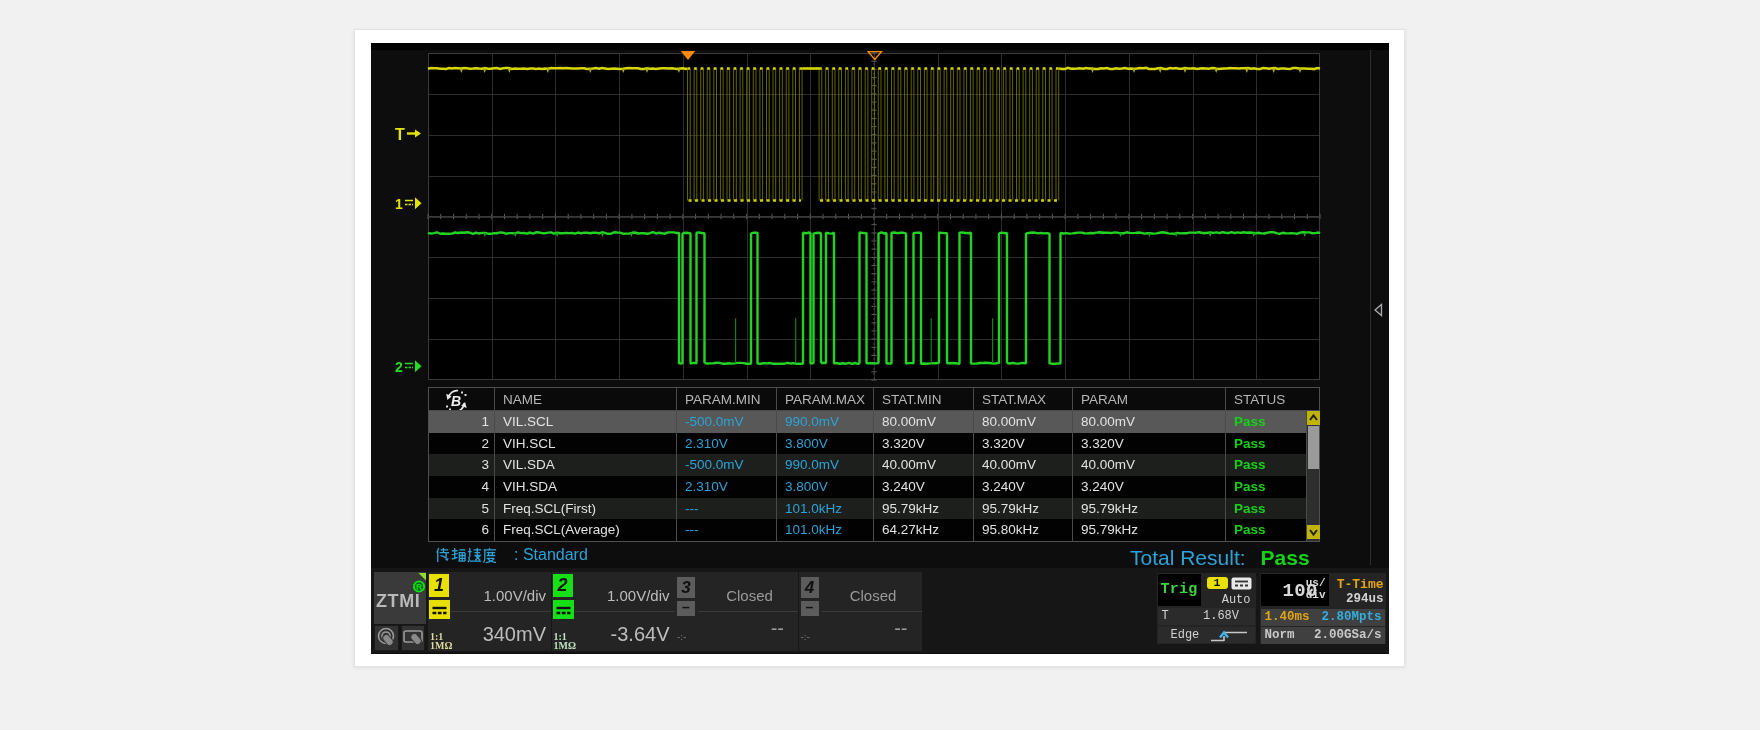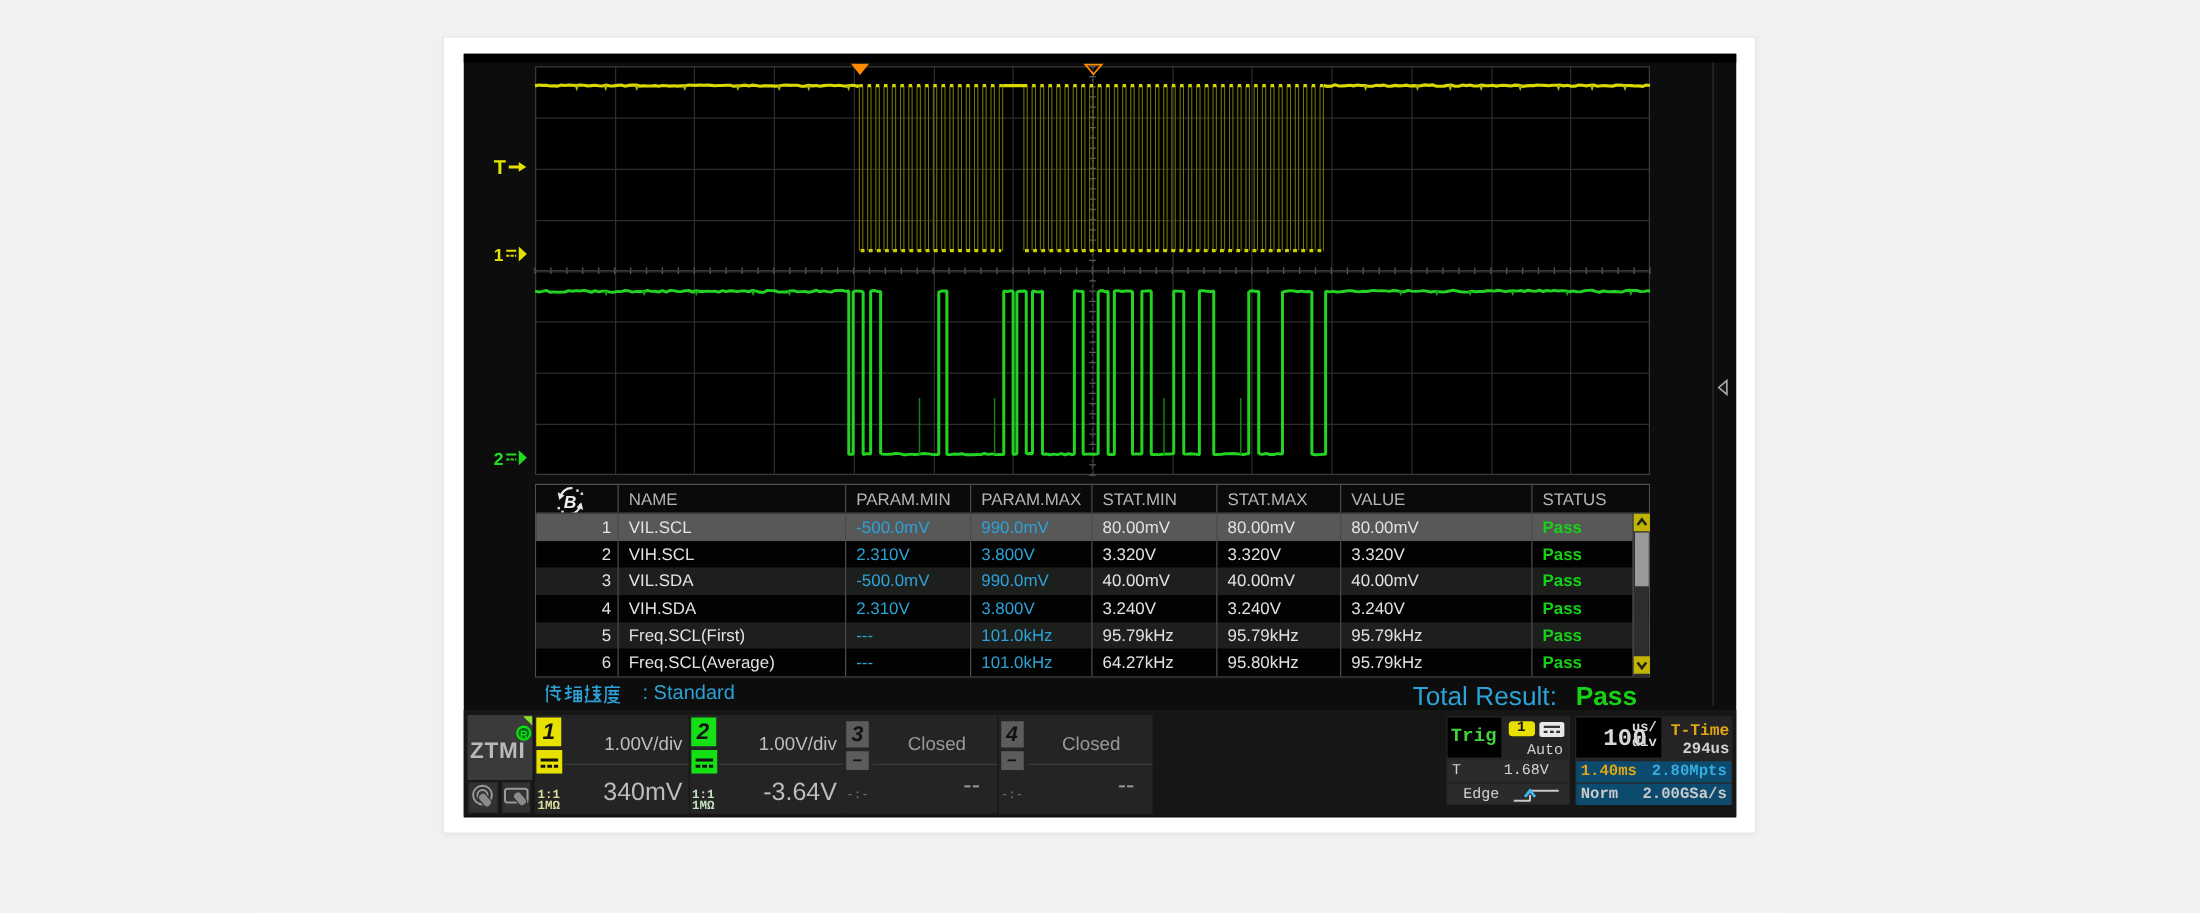--- a/index.html
+++ b/index.html
@@ -26,41 +26,41 @@
 #speedtxt{color:#2ba3d8;font-size:16px;margin-left:16px}
 #totres{position:absolute;left:759px;top:503px;font-size:21px}
 #bar{position:absolute;left:0;top:525px;width:1018px;height:85px;background:#161616}
 #logo{position:absolute;left:2.5px;top:4px;width:52px;height:52px;background:#3a3a3a}
 .tico{position:absolute;top:57px;width:24.5px;height:25.5px;background:#323232;border:1px solid #1a1a1a}
 .chb{position:absolute;top:4px;width:123px;height:78.5px;background:#242424}
 .cbadge{position:absolute;left:1px;top:1.5px;width:20px;height:23px;color:#111;font-size:18px;font-weight:bold;text-align:center;line-height:23px}
 .cbadge.off{background:#5c5c5c;left:2px;top:5px;width:18px;height:21px;line-height:21px;font-size:17px}
 .cicon{position:absolute;left:1px;top:27.5px;width:21px;height:19px}
 .cicon.offi{background:#5c5c5c;left:2px;top:28.5px;width:18px;height:15px;color:#111;font-weight:bold;text-align:center;line-height:12px;font-size:14px}
-.cprobe{position:absolute;left:2px;top:60px;font-size:10px;font-weight:bold;line-height:9px;letter-spacing:0;font-family:Liberation Mono, monospace}
+.cprobe{position:absolute;left:2px;top:60px;font-size:10px;font-weight:bold;line-height:9px;letter-spacing:0;font-family:Liberation Serif, serif}
 .cvdiv{position:absolute;right:5px;top:14.5px;font-size:15px;color:#bdbdbd}
 .cclosed{position:absolute;left:26px;right:0;top:14.5px;font-size:15px;color:#9a9a9a;text-align:center}
 .coffs{position:absolute;right:5px;top:50.5px;font-size:20px;color:#bdbdbd}
 .chdiv{position:absolute;left:23px;right:0;top:38.5px;border-top:1px solid #3a3a3a}
 #trig{position:absolute;left:785.5px;top:4.8px;width:99.5px;height:71px;background:#242424;font-family:"Liberation Mono",monospace}
 #trigbox{position:absolute;left:1px;top:1px;width:43px;height:32.5px;background:#000;color:#3fd43f;font-size:15px;font-weight:bold;text-align:center;line-height:31px;letter-spacing:0.2px}
 #trg1{position:absolute;left:50px;top:4px;width:21px;height:12.5px;background:#e8e100;border-radius:3px;color:#111;font-size:11.5px;font-weight:bold;text-align:center;line-height:12.5px}
 #trgdc{position:absolute;left:74px;top:4px}
 #trgauto{position:absolute;left:46px;top:20.5px;width:48px;text-align:right;color:#d2d2d2;font-size:12px}
 .trow2{position:absolute;left:1px;top:35.5px;width:97.5px;height:17px;background:#2b2b2b;color:#d2d2d2;font-size:12px;line-height:17px}
 .trow2 span{margin-left:4px}
 .trow2 .r{position:absolute;right:16px;margin:0}
 .trow3{position:absolute;left:1px;top:54px;width:97.5px;height:16.5px;background:#2b2b2b;color:#d2d2d2;font-size:12px;line-height:16.5px;display:flex;justify-content:space-between}
 #tb{position:absolute;left:888.5px;top:4.8px;width:126px;height:71px;background:#242424;font-family:"Liberation Mono",monospace}
 #tbbox{position:absolute;left:1px;top:1px;width:68px;height:32.5px;background:#000;color:#d8d8d8}
 #tb100{position:absolute;left:22px;top:6px;font-size:19px;font-weight:bold;letter-spacing:0.3px}
 #tbus{position:absolute;right:3px;top:3.5px;font-size:11px;line-height:12px;font-weight:bold}
 #ttime{position:absolute;right:2px;top:4.5px;color:#e0a512;font-size:13px;font-weight:bold}
 #t294{position:absolute;right:2px;top:19.5px;color:#d2d2d2;font-size:12.5px;font-weight:bold}
-.tbrow{position:absolute;left:1px;width:124px;height:17px;background:#0c4a6e;font-size:12.5px;line-height:17px;font-weight:bold}
+.tbrow{position:absolute;left:1px;width:124px;height:17px;background:#404040;font-size:12.5px;line-height:17px;font-weight:bold}
 .tbrow span{margin-left:4px}
 .tbrow .r{position:absolute;right:3px;margin:0}
 </style></head>
 <body>
 <div id="card">
     <div id="screen">
 <div id="topstrip"></div>
 <svg id="wave" width="1018" height="611" viewBox="0 0 1018 611">
         <rect x="57.0" y="10.0" width="892.0" height="327.0" fill="#000"></rect>
         <path d="M121.5,10.0V337.0 M184.5,10.0V337.0 M248.5,10.0V337.0 M312.5,10.0V337.0 M376.5,10.0V337.0 M439.5,10.0V337.0 M503.5,10.0V337.0 M567.5,10.0V337.0 M630.5,10.0V337.0 M694.5,10.0V337.0 M758.5,10.0V337.0 M822.5,10.0V337.0 M885.5,10.0V337.0 M57.0,51.5H949.0 M57.0,92.5H949.0 M57.0,133.5H949.0 M57.0,174.5H949.0 M57.0,214.5H949.0 M57.0,255.5H949.0 M57.0,296.5H949.0" stroke="#2d2d2d" stroke-width="1" fill="none"></path>
@@ -108,21 +108,21 @@
                 <rect x="8" y="20.5" width="2" height="2"></rect>
                 <rect x="5" y="17.5" width="2" height="2"></rect>
               </g>
             </svg>
           </div>
           <div style="width:182px">NAME</div>
           <div style="width:100px">PARAM.MIN</div>
           <div style="width:97px">PARAM.MAX</div>
           <div style="width:100px">STAT.MIN</div>
           <div style="width:99px">STAT.MAX</div>
-          <div style="width:153px">VALUE</div>
+          <div style="width:153px">PARAM</div>
           <div style="width:82px">STATUS</div>
         </div>
         <div class="trow sel">
           <div style="width:66px" class="num">1</div>
           <div style="width:182px">VIL.SCL</div>
           <div style="width:100px" class="cy">-500.0mV</div>
           <div style="width:97px" class="cy">990.0mV</div>
           <div style="width:100px">80.00mV</div>
           <div style="width:99px">80.00mV</div>
           <div style="width:153px">80.00mV</div>

